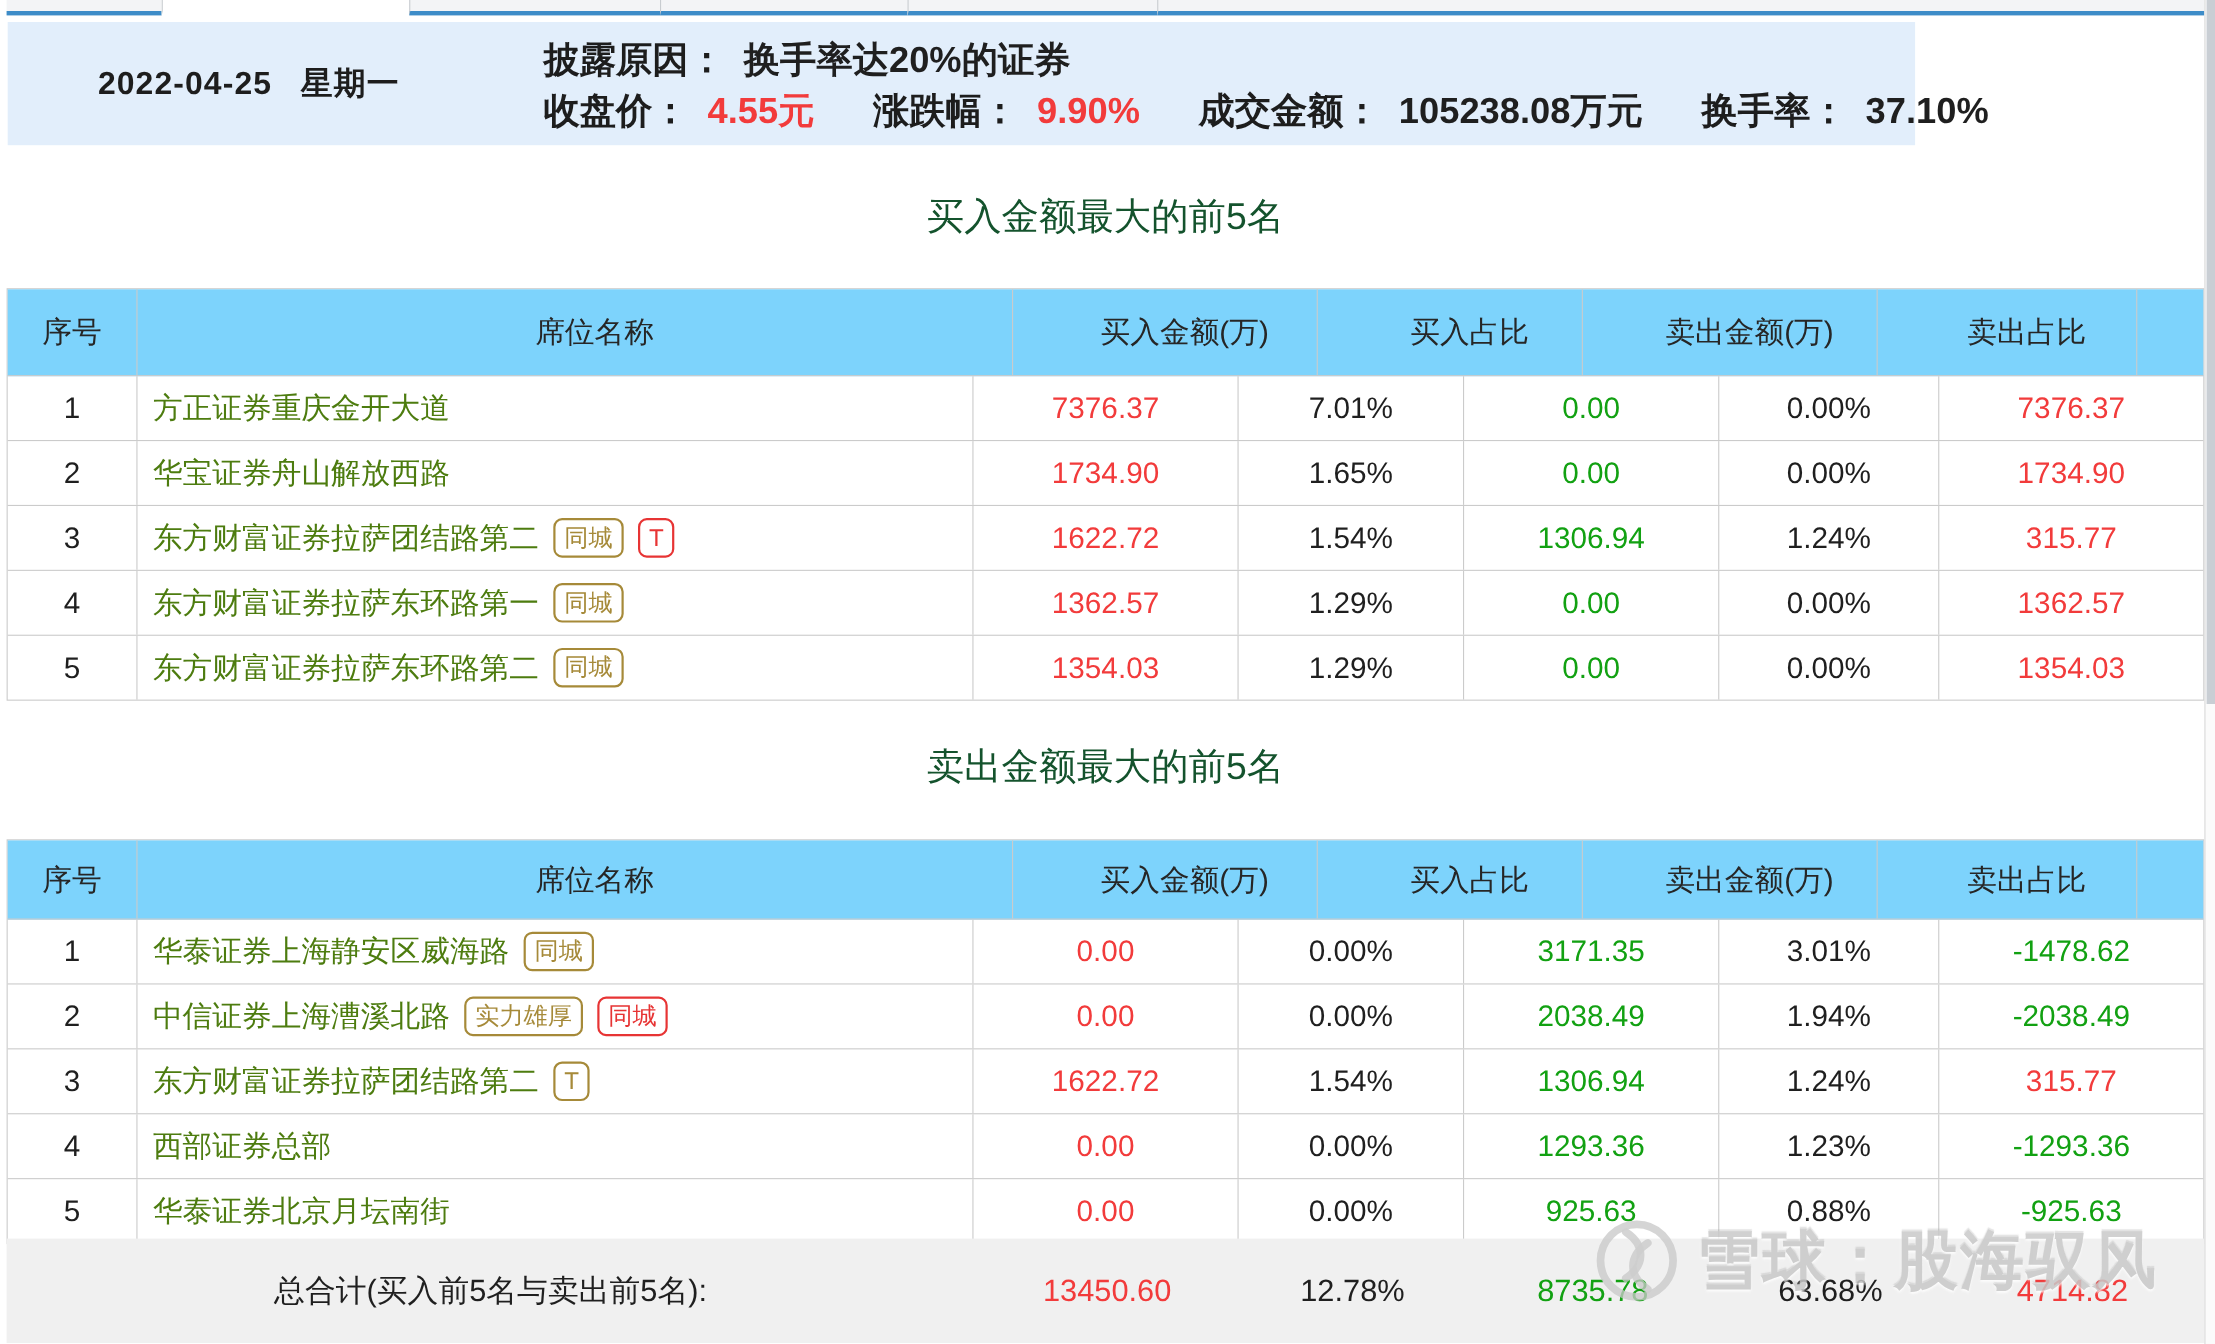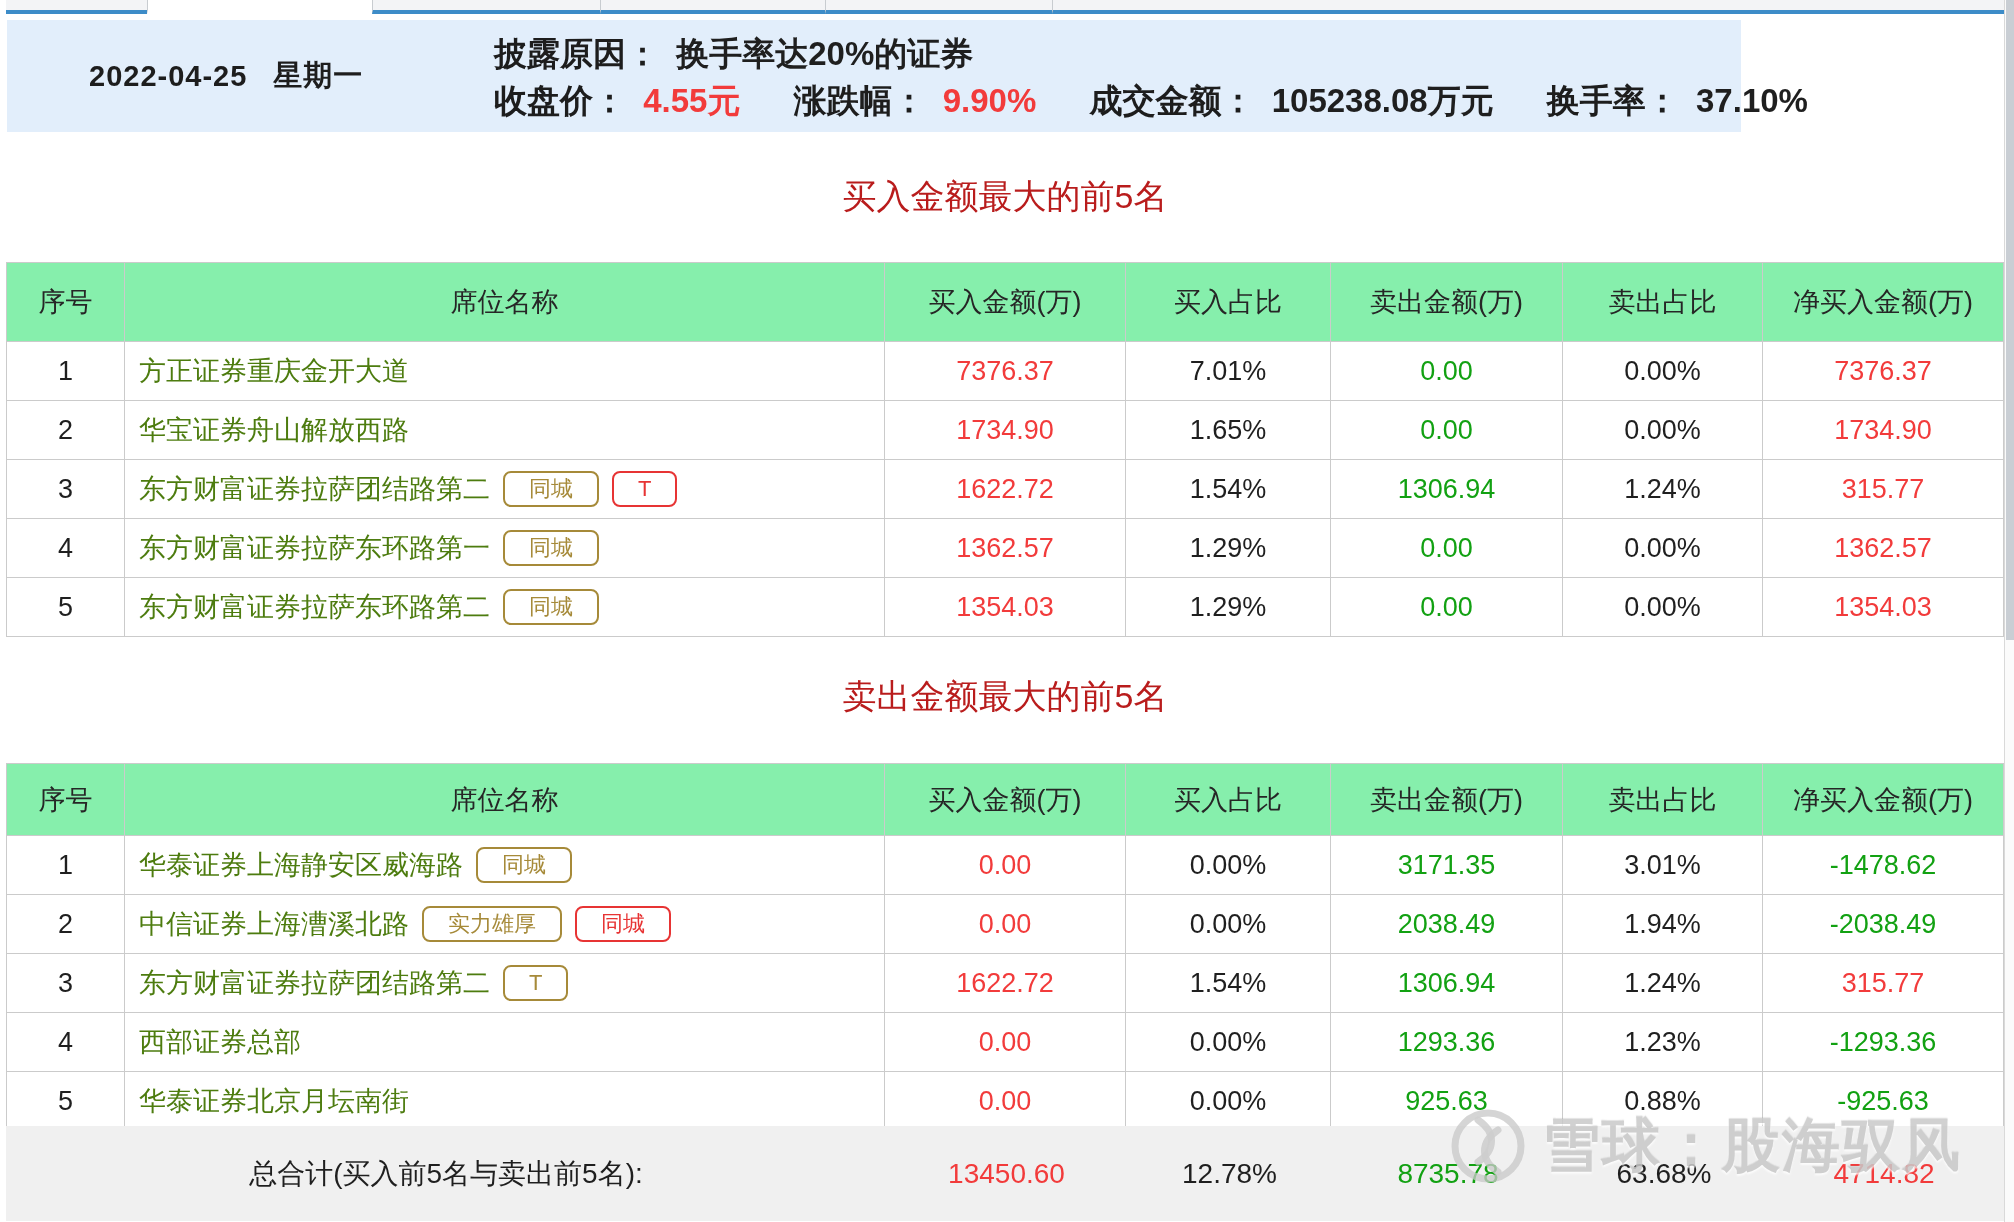--- a/index.html
+++ b/index.html
@@ -21,41 +21,41 @@
   .info-line{height:44px;line-height:44px;font-size:33px;white-space:nowrap;}
   .info-line + .info-line{margin-top:3px;}
   .ilabel{color:#1d1d1d;margin-right:8px;}
   .ival{margin-right:44px;}
   .red{color:#f23b3b;}
   .green{color:#12a112;}
   .black{color:#1f1f1f;}
 
   
   .section-title{position:absolute;left:6px;width:1998px;display:flex;align-items:center;justify-content:center;
-                 font-size:34px;color:#b91c1c;}
+                 font-size:34px;color:#14532d;}
   #title-buy{top:132px;height:130px;}
   #title-sell{top:631px;height:132px;}
 
   
   .lhb-table{position:absolute;left:6px;width:1998px;border:1px solid #cbcbcb;box-sizing:border-box;background:#fff;}
   #buy-table{top:262px;}
   #sell-table{top:763px;}
   .trow{display:grid;grid-template-columns:118px 760px 241px 205px 232px 200px 240px;}
   .cell{display:flex;align-items:center;justify-content:center;box-sizing:border-box;
         border-right:1px solid #cbcbcb;font-size:27px;}
   .trow .cell:last-child{border-right:none;}
-  .thead{background:#86efac;border-bottom:1px solid #cbcbcb;}
+  .thead{background:#7dd3fc;border-bottom:1px solid #cbcbcb;gap:36px;}
   #buy-table .thead{height:78px;}
   #sell-table .thead{height:71px;}
   .hcell{color:#262626;}
   .drow{height:58px;border-bottom:1px solid #cbcbcb;}
   .drow:last-child{border-bottom:none;}
   .namecell{justify-content:flex-start;padding-left:14px;}
   .seatlink{color:#4d7c0f;cursor:pointer;white-space:nowrap;}
-  .badge{display:inline-block;margin-left:13px;padding:2px 24px;border:2px solid #a68a39;border-radius:8px;
+  .badge{display:inline-block;margin-left:13px;padding:2px 8px;border:2px solid #a68a39;border-radius:8px;
          font-size:22px;line-height:28px;color:#a68a39;white-space:nowrap;}
   .badge-red{border-color:#e73434;color:#e73434;}
 
   
   #total-row{position:absolute;left:6px;top:1126px;width:1998px;height:95px;background:#f0f0f0;
              display:grid;grid-template-columns:880px 241px 205px 232px 200px 240px;}
   #total-row .cell{border:none;font-size:28px;}
   #total-label{justify-content:center;}
 
   

